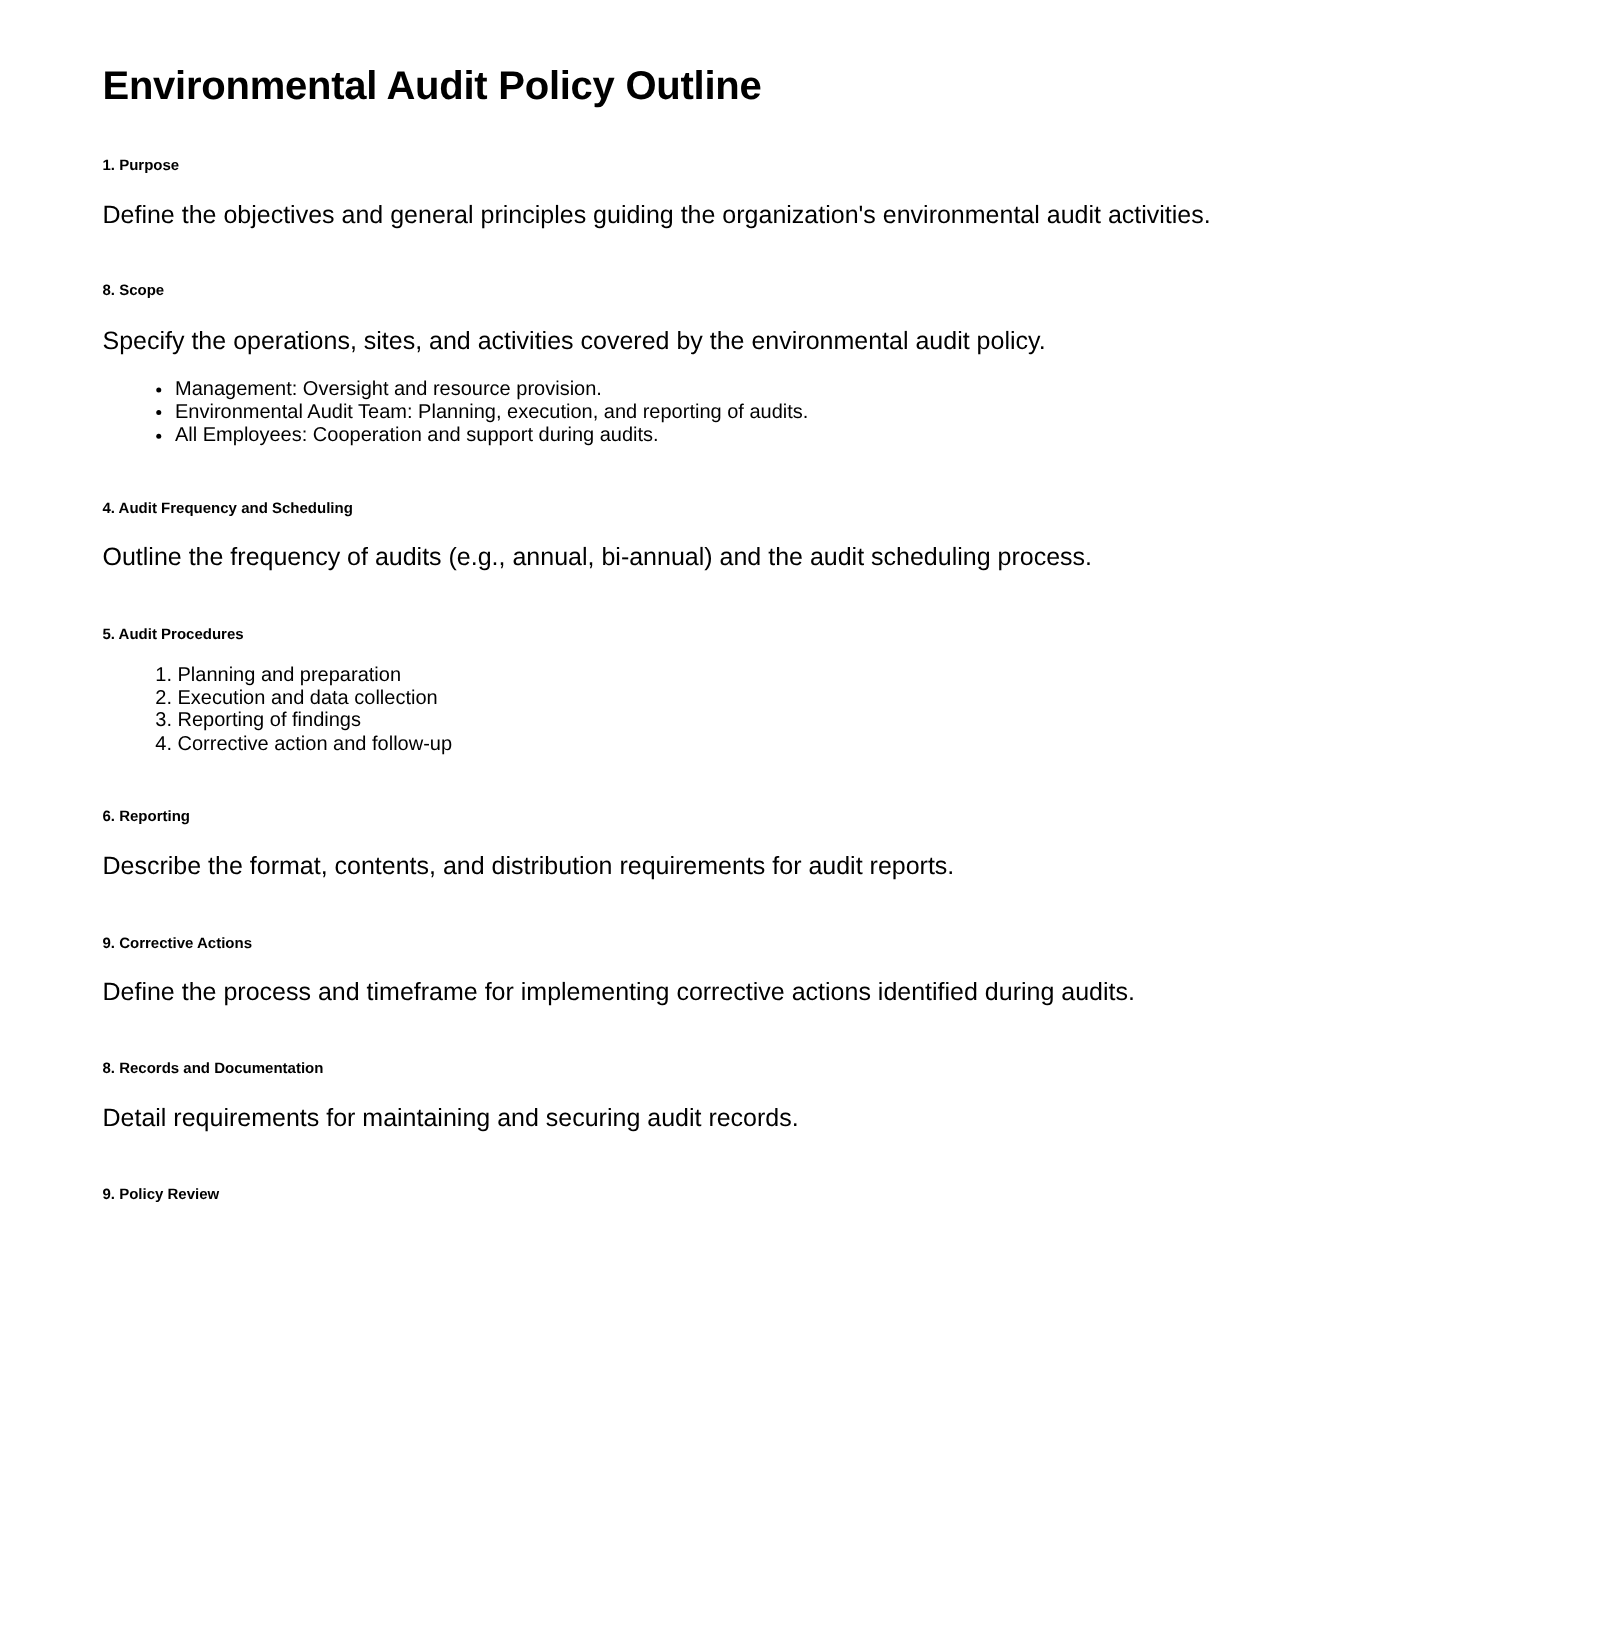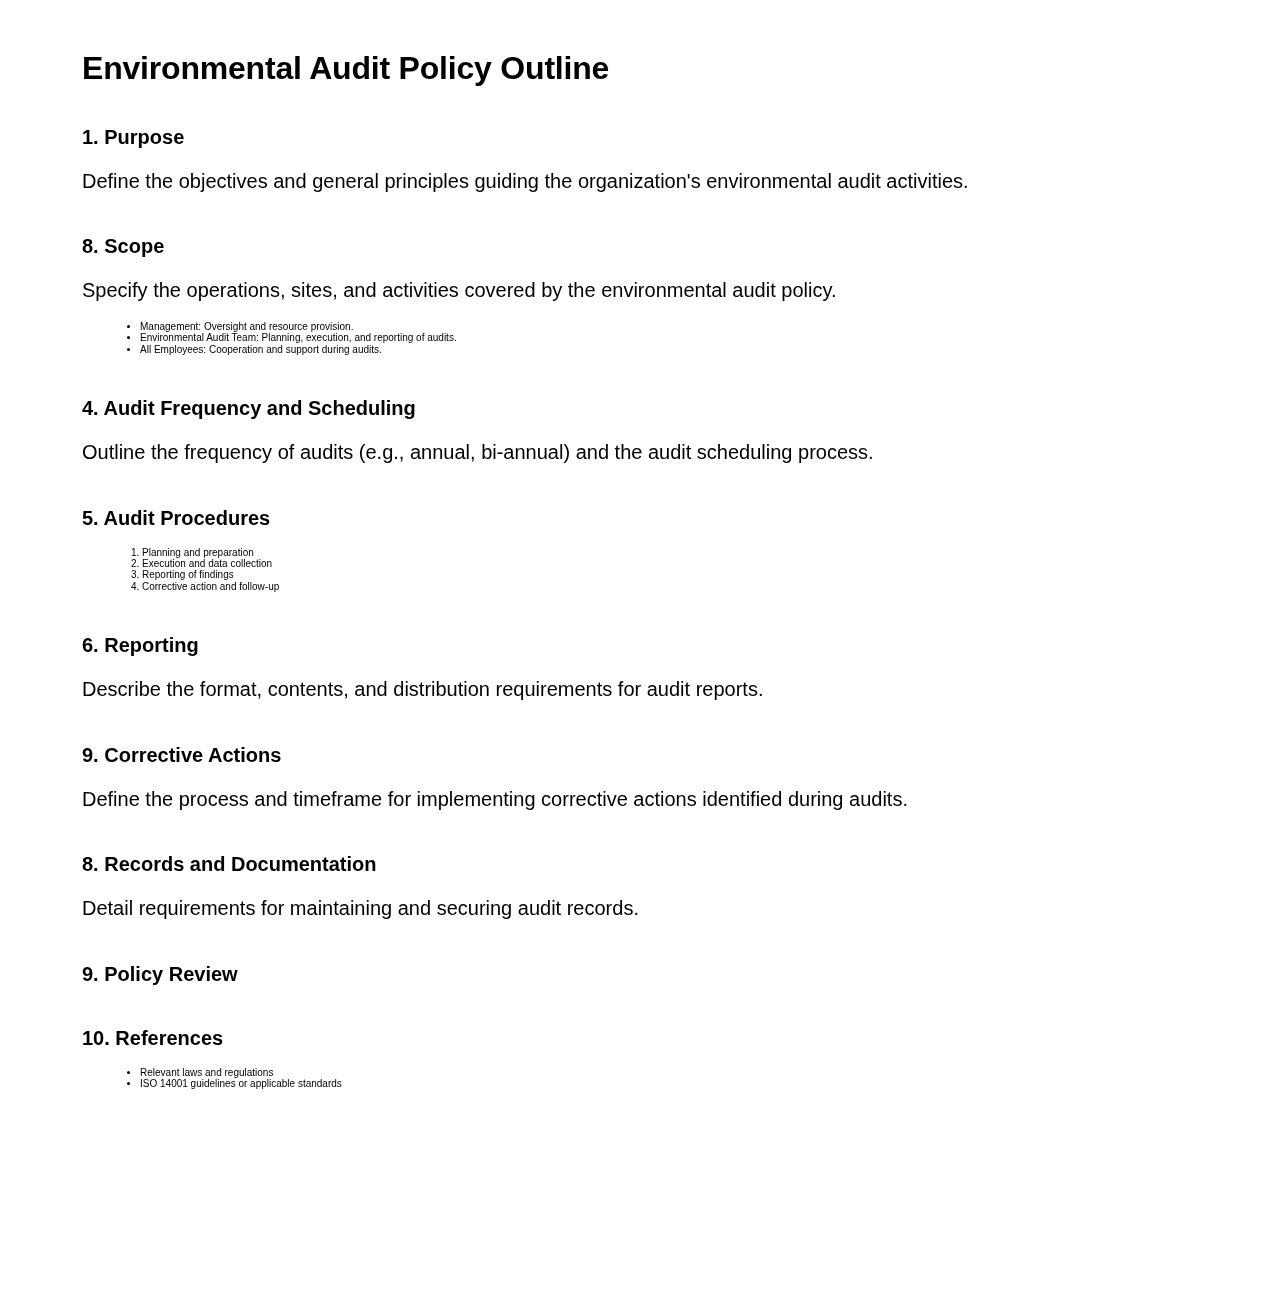--- a/index.html
+++ b/index.html
@@ -23,33 +23,33 @@
     font-size: 32px;
     font-weight: bold;
     line-height: 1.05;
     margin: 0 0 0 0;
     letter-spacing: -0.2px;
   }
   .section {
     margin: 0;
   }
   .section-heading {
-    font-size: 20px;
+    font-size: 12px;
     font-weight: bold;
     line-height: 1.1;
     margin: 42px 0 0 0;
   }
   .section-para {
     font-size: 20px;
     line-height: 1.18;
     margin: 22px 0 0 0;
   }
   ul.section-list,
   ol.section-list {
-    font-size: 10px;
+    font-size: 16px;
     line-height: 1.14;
     margin: 18px 0 0 0;
     padding-left: 58px;
   }
   ul.section-list {
     list-style-type: disc;
     padding-left: 58px;
   }
   ol.section-list {
     list-style-type: decimal;
@@ -117,21 +117,14 @@
 
   <div class="section">
     <h2 class="section-heading">8. Records and Documentation</h2>
     <p class="section-para">Detail requirements for maintaining and securing audit records.</p>
   </div>
 
   <div class="section">
     <h2 class="section-heading">9. Policy Review</h2>
   </div>
 
-  <div class="section">
-    <h2 class="section-heading">10. References</h2>
-    <ul class="section-list">
-      <li>Relevant laws and regulations</li>
-      <li>ISO 14001 guidelines or applicable standards</li>
-    </ul>
-  </div>
 
 </div>
 
 </body></html>

